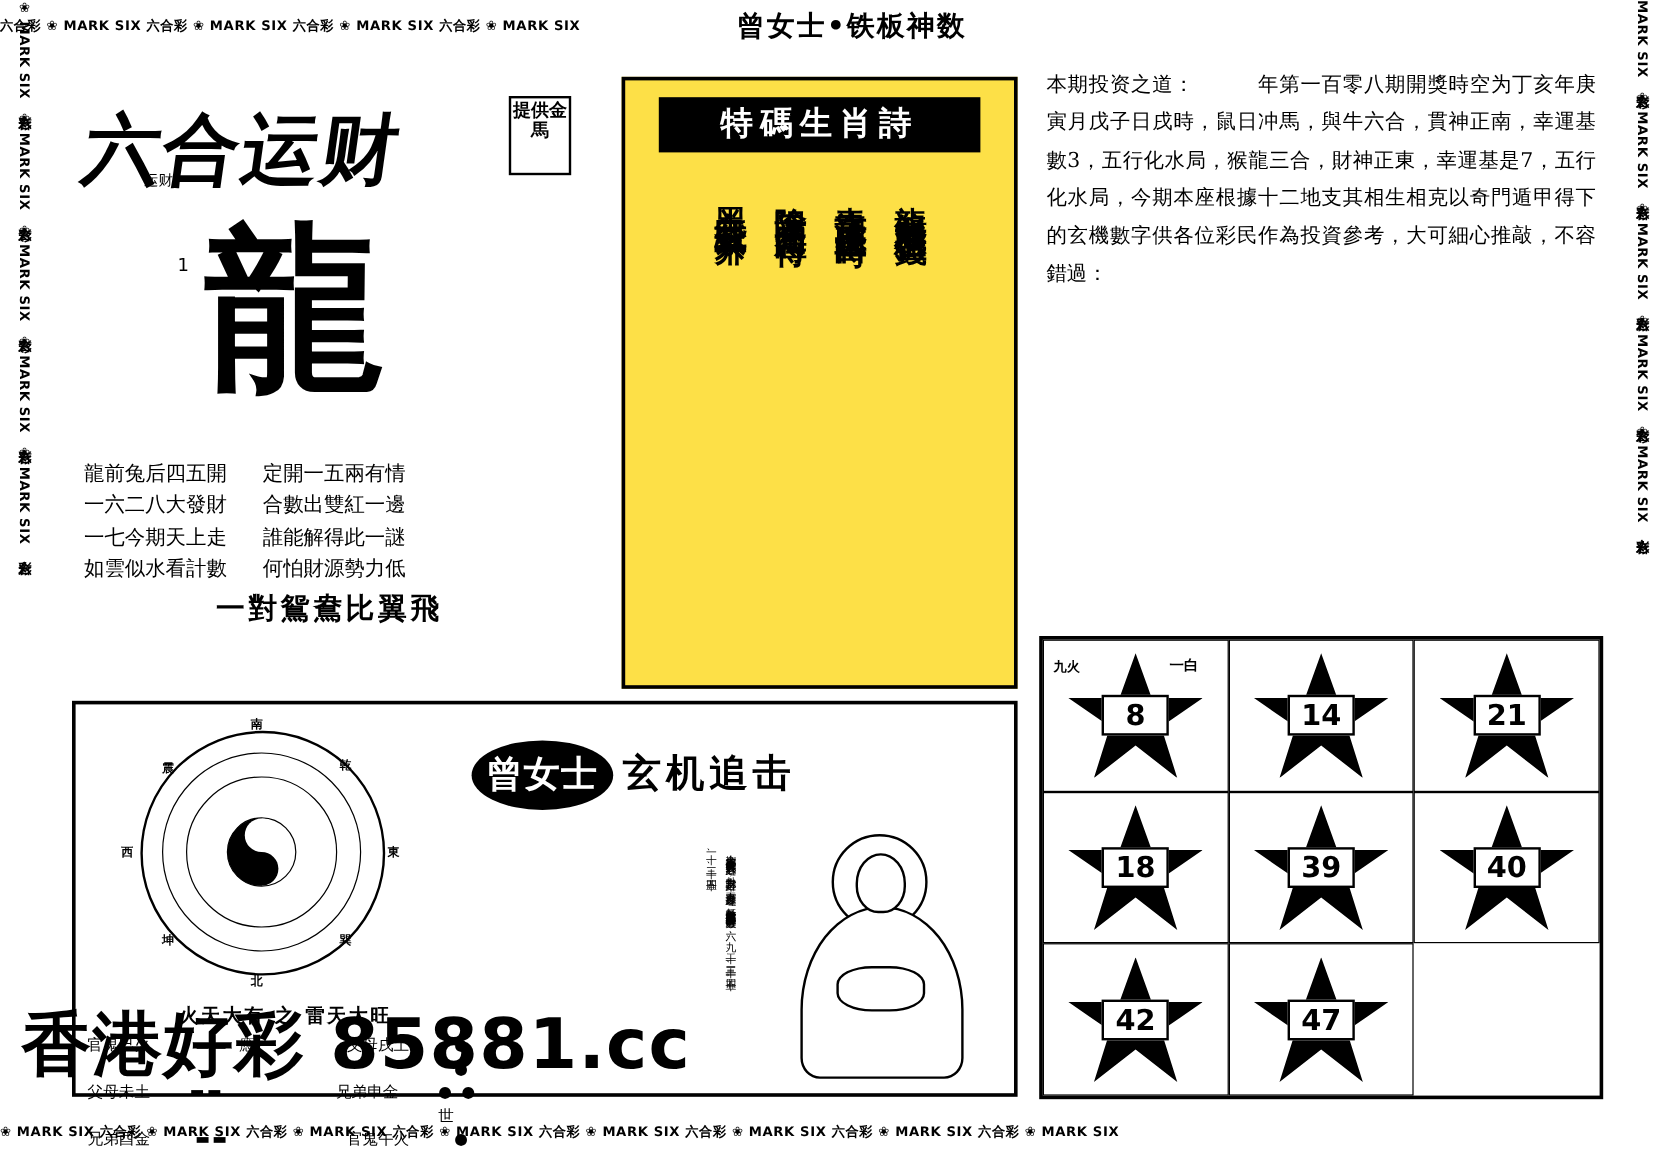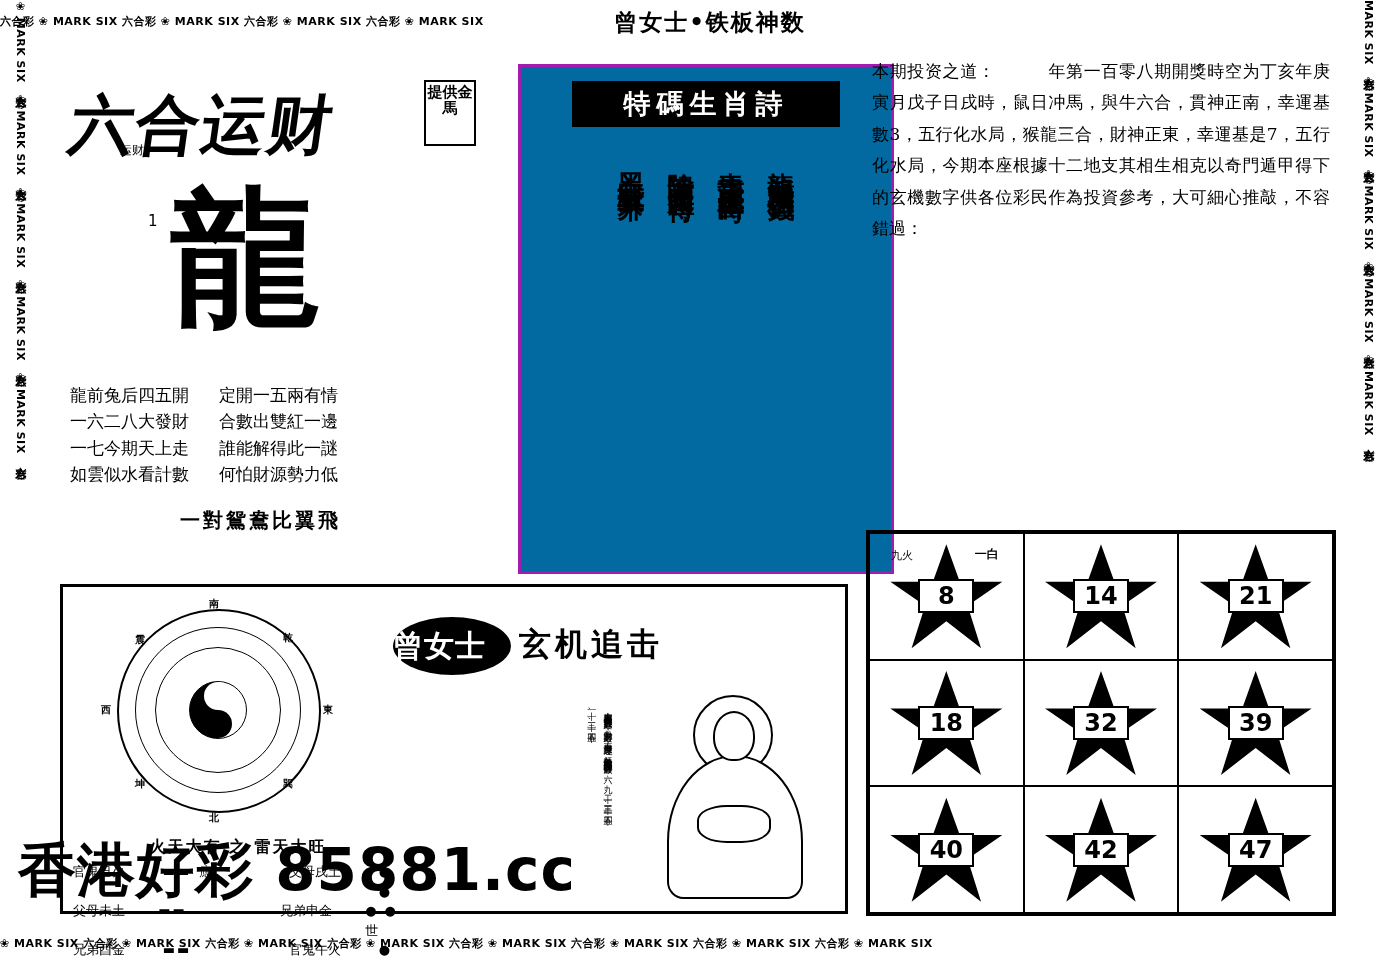--- a/index.html
+++ b/index.html
@@ -23,59 +23,59 @@
   
   .dragon{left:20px;top:8px;width:440px;height:520px;}
   .dragon .big{font-size:64px;font-weight:bold;letter-spacing:2px;font-family:"DejaVu Serif","Liberation Serif",serif;}
   .dragon .headline{position:absolute;top:30px;left:10px;transform:skewX(-8deg);}
   .dragon .mega{position:absolute;top:130px;left:110px;font-size:150px;font-weight:bold;font-family:"DejaVu Serif","Liberation Serif",serif;line-height:1;}
   .dragon .badge{position:absolute;top:28px;right:24px;width:52px;height:66px;border:2px solid #000;font-size:15px;line-height:1.05;text-align:center;padding-top:3px;box-sizing:border-box;font-weight:bold;}
   .dragon .small1{position:absolute;top:90px;left:60px;font-size:12px;}
   .dragon .one{position:absolute;top:160px;left:88px;font-size:15px;}
   .verse-cols{position:absolute;top:330px;left:10px;width:420px;display:flex;gap:30px;}
   .verse-col{font-size:17px;line-height:1.55;font-family:"DejaVu Serif","Liberation Serif",serif;font-weight:normal;}
-  .verse-foot{position:absolute;top:455px;left:120px;font-size:20px;font-weight:bold;font-family:Liberation Mono, monospace;letter-spacing:3px;}
-
-  
-  .poembox{left:478px;top:20px;width:376px;height:510px;border:3px solid #a21caf;background:#0369a1;}
+  .verse-foot{position:absolute;top:439px;left:120px;font-size:24px;font-weight:bold;font-family:Liberation Mono, monospace;letter-spacing:3px;}
+
+  
+  .poembox{left:478px;top:20px;width:330px;height:510px;border:3px solid #000000;background:#fde047;}
   .poembox .hdr{margin:14px auto 0;width:268px;height:46px;background:#000;color:#fff;font-size:27px;font-weight:bold;letter-spacing:6px;text-align:center;line-height:46px;font-family:"DejaVu Serif","Liberation Serif",serif;}
   .poem-lines{position:absolute;top:84px;left:0;width:100%;height:410px;display:flex;flex-direction:row-reverse;justify-content:center;gap:14px;}
   .pline{writing-mode:vertical-rl;text-orientation:upright;font-size:27px;font-weight:bold;letter-spacing:4px;font-family:"DejaVu Serif","Liberation Serif",serif;}
 
   
   .right{left:826px;top:8px;width:470px;height:860px;}
   .right .banner{position:relative;height:86px;}
   .right .banner .bt{position:absolute;left:0;top:6px;width:100%;text-align:center;font-size:50px;font-weight:bold;letter-spacing:4px;font-family:"DejaVu Serif","Liberation Serif",serif;}
   .article{margin-top:4px;font-size:17px;line-height:1.85;text-align:justify;font-family:"DejaVu Serif","Liberation Serif",serif;padding:0 6px;}
   .grid{position:absolute;top:478px;left:0;width:470px;height:386px;border:3px solid #000;display:grid;grid-template-columns:repeat(3,1fr);grid-template-rows:repeat(3,1fr);box-sizing:border-box;}
   .cell{border:1px solid #000;position:relative;display:flex;align-items:center;justify-content:center;}
   .star{position:relative;width:112px;height:104px;display:flex;align-items:center;justify-content:center;}
   .star .shape{position:absolute;inset:0;background:#000;clip-path:polygon(50% 0%,62% 36%,100% 36%,69% 59%,81% 100%,50% 74%,19% 100%,31% 59%,0% 36%,38% 36%);}
   .star .num{position:relative;z-index:2;background:#fff;border:2px solid #000;min-width:44px;text-align:center;font-size:24px;font-weight:bold;padding:1px 4px;font-family:"DejaVu Sans","Liberation Sans",sans-serif;}
-  .cell .tagL{position:absolute;left:21px;top:14px;font-size:11px;font-weight:normal;}
+  .cell .tagL{position:absolute;left:8px;top:14px;font-size:11px;font-weight:bold;}
   .cell .tagR{position:absolute;right:24px;top:12px;font-size:12px;font-weight:bold;}
 
   
   .bottom{left:20px;top:540px;width:788px;height:330px;border:3px solid #000;box-sizing:border-box;background:#fff;}
   .bagua{position:absolute;left:34px;top:10px;width:240px;height:225px;}
   .bagua .ring{position:absolute;left:20px;top:12px;width:200px;height:200px;border-radius:50%;border:2px solid #000;}
   .bagua .ring2{position:absolute;left:38px;top:30px;width:164px;height:164px;border-radius:50%;border:1px solid #000;}
   .bagua .ring3{position:absolute;left:58px;top:50px;width:124px;height:124px;border-radius:50%;border:1px solid #000;}
   .bagua .yin{position:absolute;left:92px;top:84px;width:56px;height:56px;border-radius:50%;background:linear-gradient(90deg,#000 50%,#fff 50%);border:1px solid #000;}
   .bagua .yin:before{content:"";position:absolute;left:14px;top:0;width:28px;height:28px;border-radius:50%;background:#fff;}
   .bagua .yin:after{content:"";position:absolute;left:14px;top:28px;width:28px;height:28px;border-radius:50%;background:#000;}
   .bagua .lbl{position:absolute;font-size:10px;font-weight:bold;}
   .hexlines{position:absolute;left:10px;top:248px;width:330px;font-size:13px;line-height:1.5;font-family:"DejaVu Serif","Liberation Serif",serif;}
   .hexhdr{font-size:16px;font-weight:bold;text-align:center;letter-spacing:2px;margin-bottom:3px;}
   .hexrow{display:flex;gap:8px;}
   .hexrow .c{width:110px;}
   .dots{letter-spacing:2px;}
 
   .logo{position:absolute;left:330px;top:26px;width:450px;height:70px;}
-  .logo .oval{position:absolute;left:0;top:4px;width:118px;height:58px;background:#000;border-radius:50%;color:#fff;text-align:left;line-height:58px;font-size:30px;font-weight:bold;letter-spacing:1px;font-family:"DejaVu Serif","Liberation Serif",serif;}
+  .logo .oval{position:absolute;left:0;top:4px;width:118px;height:58px;background:#000;border-radius:50%;color:#fff;text-align:center;line-height:58px;font-size:30px;font-weight:bold;letter-spacing:1px;font-family:"DejaVu Serif","Liberation Serif",serif;}
   .logo .rest{position:absolute;left:126px;top:10px;font-size:32px;font-weight:bold;letter-spacing:4px;font-family:"DejaVu Serif","Liberation Serif",serif;}
 
   .minitext{position:absolute;left:400px;top:118px;width:150px;height:190px;display:flex;flex-direction:row-reverse;gap:5px;}
   .minitext .mc{writing-mode:vertical-rl;text-orientation:upright;font-size:9px;line-height:1.25;letter-spacing:0.5px;font-family:"DejaVu Serif","Liberation Serif",serif;}
 
   .lady{position:absolute;left:570px;top:108px;width:210px;height:210px;}
   .lady .halo{position:absolute;left:60px;top:0;width:76px;height:76px;border-radius:50%;border:2px solid #000;}
   .lady .head{position:absolute;left:80px;top:16px;width:38px;height:46px;border-radius:50% 50% 45% 45%;border:2px solid #000;background:#fff;}
   .lady .body{position:absolute;left:34px;top:60px;width:132px;height:140px;border:2px solid #000;border-radius:50% 50% 12% 12%/60% 60% 12% 12%;background:#fff;}
   .lady .arm{position:absolute;left:64px;top:110px;width:70px;height:34px;border:2px solid #000;border-radius:40%;background:#fff;}
@@ -159,26 +159,20 @@
         <div class="cell">
           <div class="star">
             <div class="shape"></div>
             <div class="num">21</div>
           </div>
         </div>
         <div class="cell">
           <div class="star">
             <div class="shape"></div>
             <div class="num">18</div>
-          </div>
-        </div>
-        <div class="cell">
-          <div class="star">
-            <div class="shape"></div>
-            <div class="num">32</div>
           </div>
         </div>
         <div class="cell">
           <div class="star">
             <div class="shape"></div>
             <div class="num">39</div>
           </div>
         </div>
         <div class="cell">
           <div class="star">

